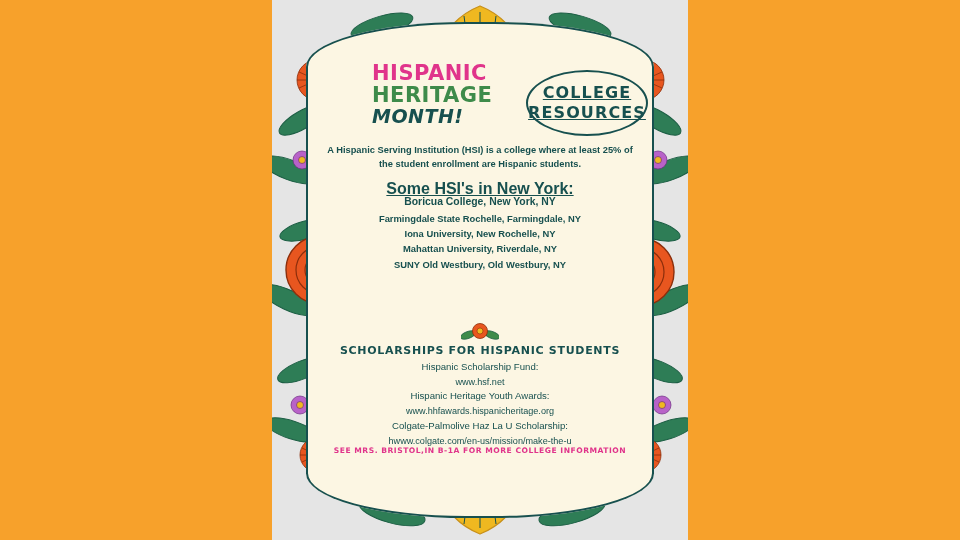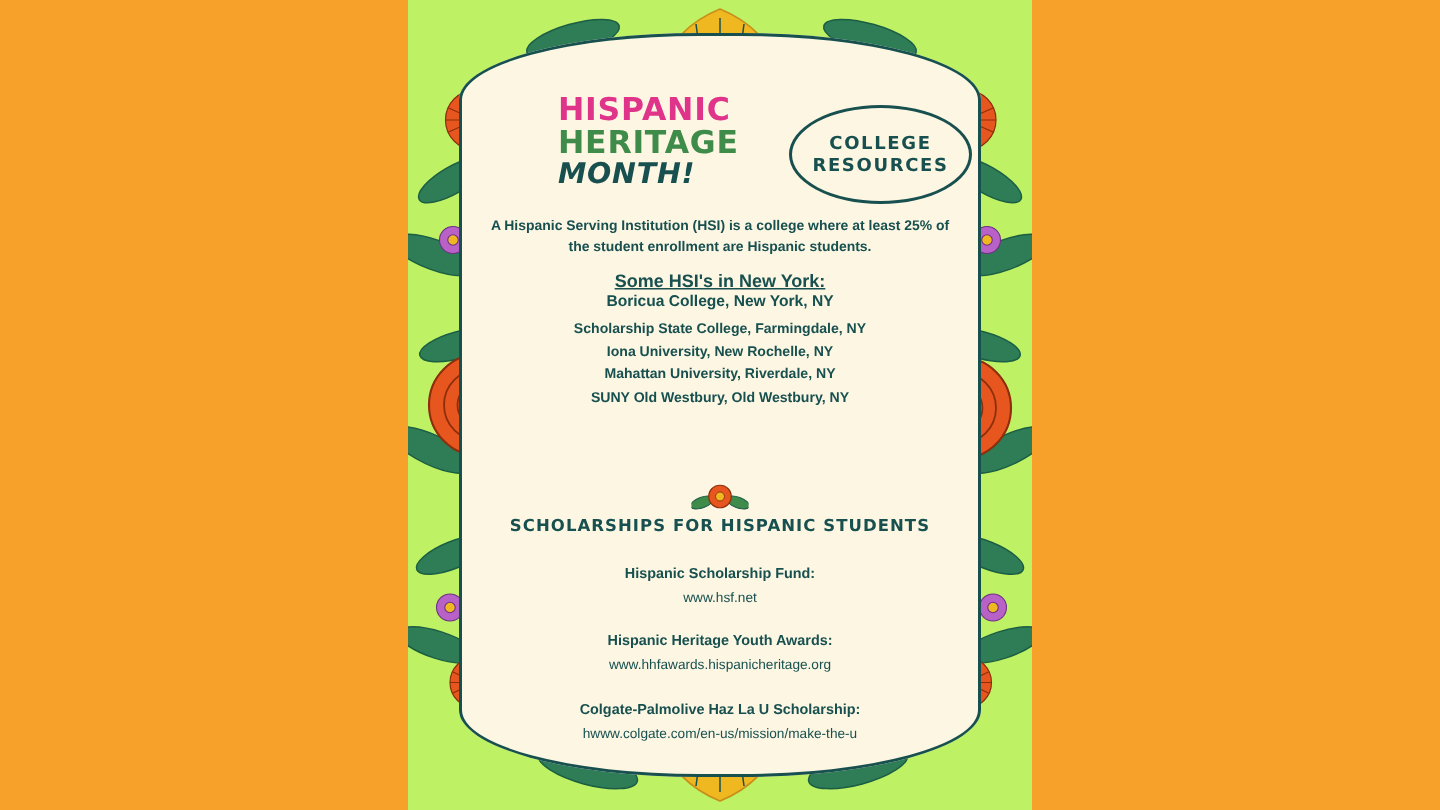--- a/index.html
+++ b/index.html
@@ -19,21 +19,21 @@
     background: #F7A12B;
   }
 
   
   #poster {
     position: absolute;
     left: 272px;
     top: 0;
     width: 416px;
     height: 540px;
-    background: #bef264;
+    background: #e5e5e5;
     overflow: hidden;
   }
 
   
   .bg-leaves {
     position: absolute;
     inset: 0;
     pointer-events: none;
   }
 
@@ -104,45 +104,46 @@
     border-radius: 50%;
     display: flex;
     flex-direction: column;
     align-items: center;
     justify-content: center;
     background: #FCF6E3;
   }
   .badge div {
     font-family: "DejaVu Sans", sans-serif;
     font-weight: bold;
-    font-size: 12px;
+    font-size: 16px;
     letter-spacing: 1.1px;
     color: #17504F;
     line-height: 1.25;
+    text-decoration: underline;
   }
 
   
   .intro {
     position: absolute;
     left: 0;
     top: 114px;
     width: 320px;
     font-size: 9.3px;
     line-height: 1.5;
     font-weight: bold;
     color: #17504F;
     text-align: center;
   }
 
   .hsi-head {
     position: absolute;
     left: 0;
     top: 150px;
     width: 320px;
-    font-size: 12px;
+    font-size: 16px;
     font-weight: bold;
     text-decoration: underline;
     color: #17504F;
   }
 
   .hsi-list {
     position: absolute;
     left: 0;
     top: 164px;
     width: 320px;
@@ -175,24 +176,23 @@
   }
 
   .schol-list {
     position: absolute;
     left: 0;
     top: 330px;
     width: 320px;
   }
   .schol-list .name {
     font-size: 9.6px;
-    font-weight: bold;
+    font-weight: normal;
     color: #17504F;
     line-height: 1.55;
-    margin-top: 16px;
   }
   .schol-list .url {
     font-size: 9.1px;
     color: #17504F;
     line-height: 1.6;
   }
 
   .footer-note {
     position: absolute;
     left: 0;
@@ -338,21 +338,21 @@
         <div>COLLEGE</div>
         <div>RESOURCES</div>
       </div>
 
       <div class="intro">A Hispanic Serving Institution (HSI) is a college where at least 25% of the student enrollment are Hispanic students.</div>
 
       <div class="hsi-head">Some HSI's in New York:</div>
 
       <div class="hsi-list">
         <div class="item big">Boricua College, New York, NY</div>
-        <div class="item">Scholarship State College, Farmingdale, NY</div>
+        <div class="item">Farmingdale State Rochelle, Farmingdale, NY</div>
         <div class="item">Iona University, New Rochelle, NY</div>
         <div class="item">Mahattan University, Riverdale, NY</div>
         <div class="item">SUNY Old Westbury, Old Westbury, NY</div>
       </div>
 
       <svg class="divider-flower" width="38" height="20" viewBox="0 0 38 20">
         <g fill="#3E8B4A" stroke="#1C5E44" stroke-width="0.7">
           <ellipse cx="7" cy="13" rx="8" ry="3.5" transform="rotate(-20 7 13)"></ellipse>
           <ellipse cx="31" cy="13" rx="8" ry="3.5" transform="rotate(20 31 13)"></ellipse>
         </g>
@@ -364,16 +364,17 @@
 
       <div class="schol-list">
         <div class="name">Hispanic Scholarship Fund:</div>
         <div class="url">www.hsf.net</div>
         <div class="name">Hispanic Heritage Youth Awards:</div>
         <div class="url">www.hhfawards.hispanicheritage.org</div>
         <div class="name">Colgate-Palmolive Haz La U Scholarship:</div>
         <div class="url">hwww.colgate.com/en-us/mission/make-the-u</div>
       </div>
 
+      <div class="footer-note">SEE MRS. BRISTOL,IN B-1A FOR MORE COLLEGE INFORMATION</div>
 
     </div>
   </div>
 </div>
 
 </body></html>

